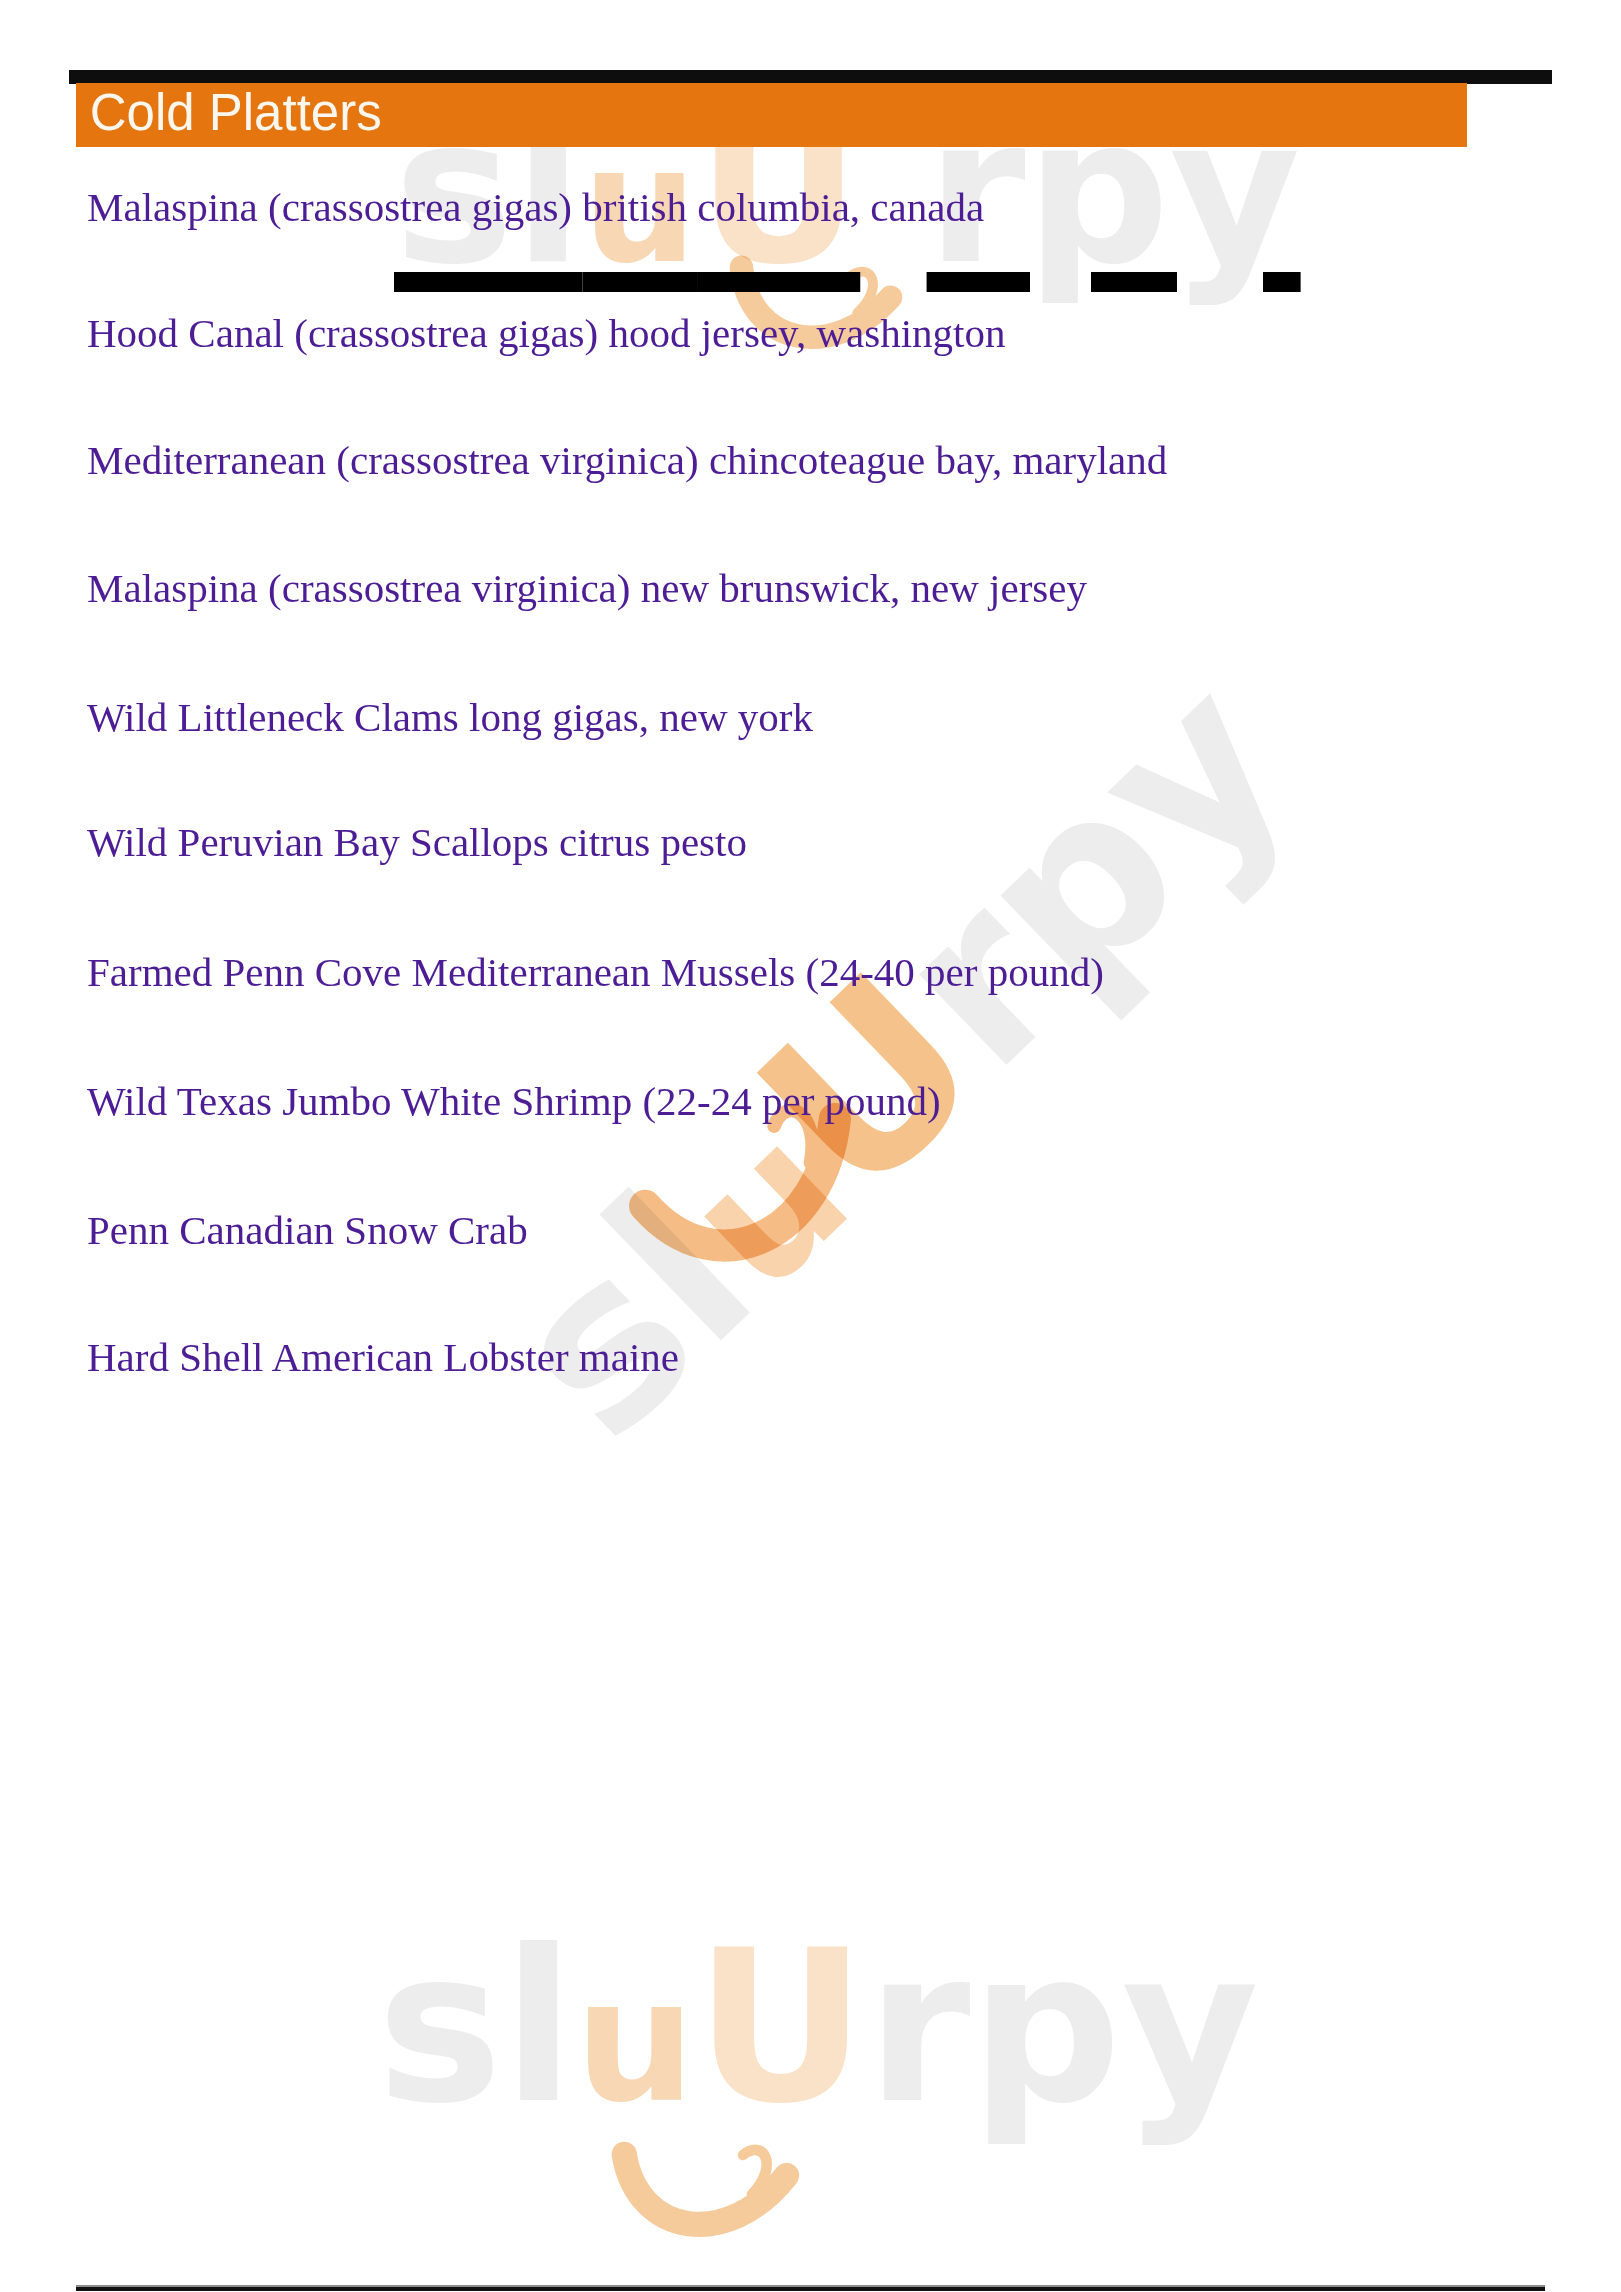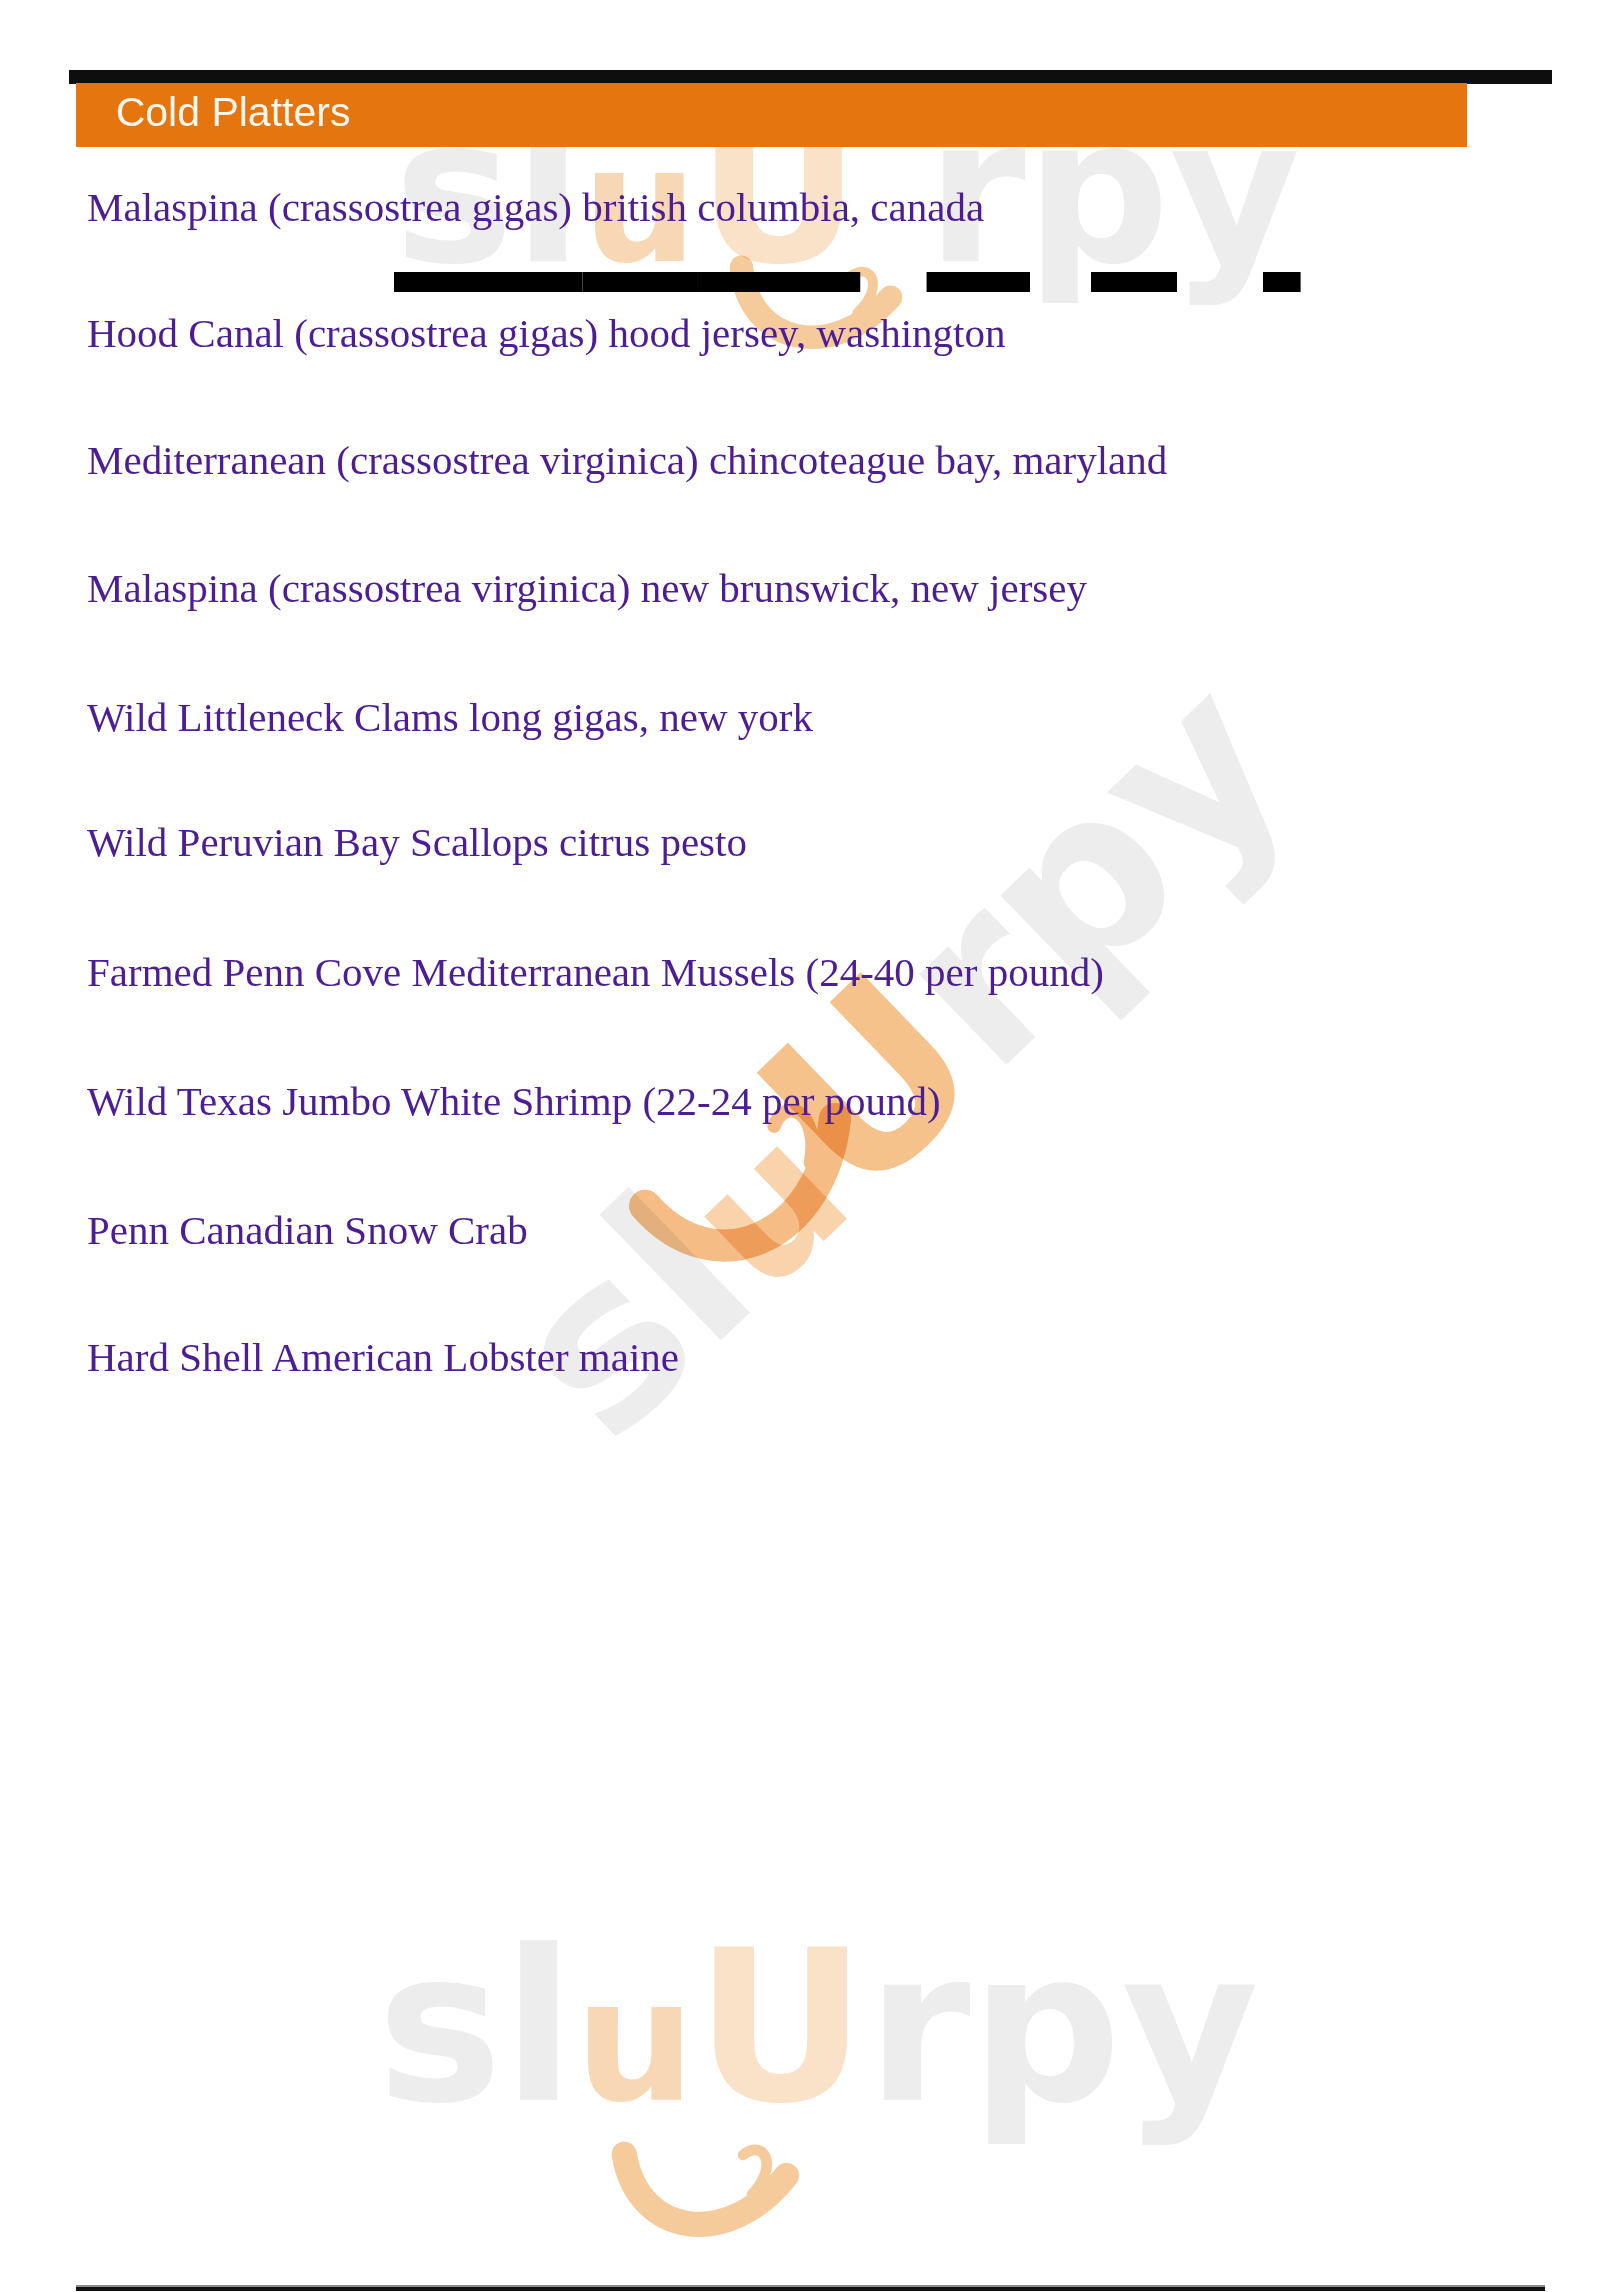--- a/index.html
+++ b/index.html
@@ -15,25 +15,24 @@
   .top-black-bar{
     position:absolute;left:69px;top:70px;width:1483px;height:13.7px;
     background:#0e0e0e;
   }
   .section-header{
     position:absolute;left:76px;top:83px;width:1391px;height:64px;
     background:#e5750f;
   }
   .section-header .title{
     position:absolute;left:13.7px;top:-5.9px;
-    font-size:41px;line-height:71px;font-weight:400;
+    font-size:51px;line-height:71px;font-weight:400;
     color:#fbf7ee;letter-spacing:0px;
     font-family:"Liberation Sans", sans-serif;
     white-space:nowrap;
-    margin-left:26px;
   }
 
   
   .wm{
     position:absolute;
     font-family:"DejaVu Sans", sans-serif;
     font-weight:700;
     white-space:nowrap;
     mix-blend-mode:multiply;
     pointer-events:none;

